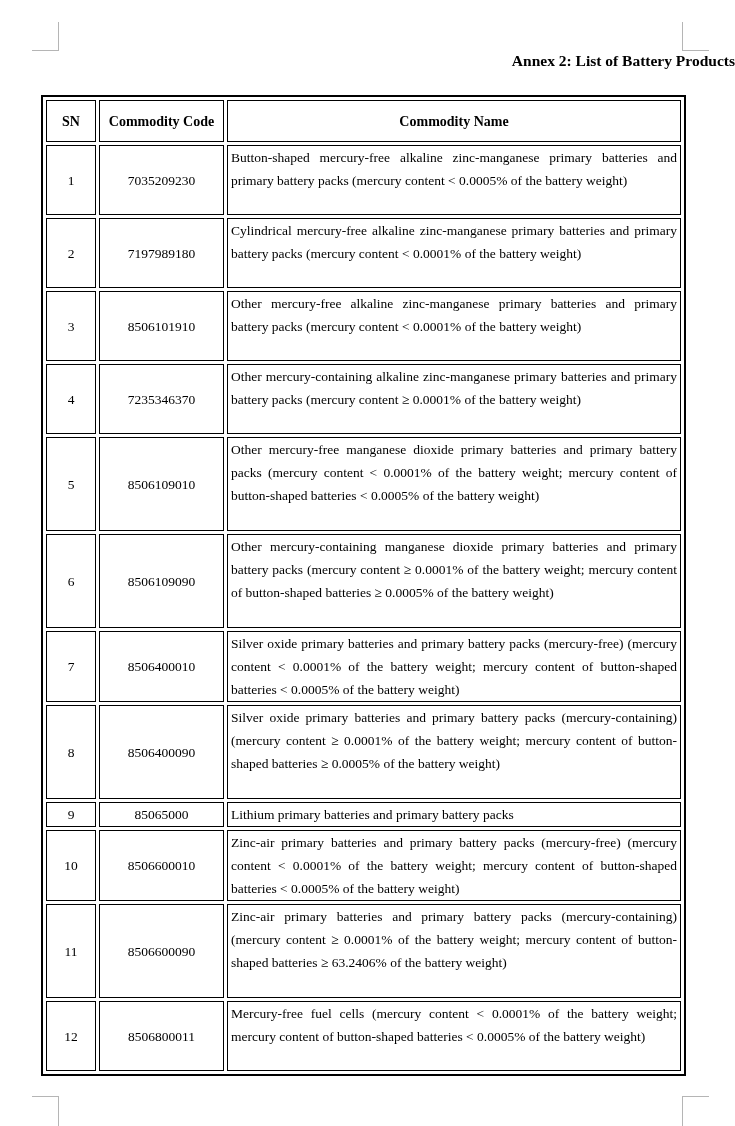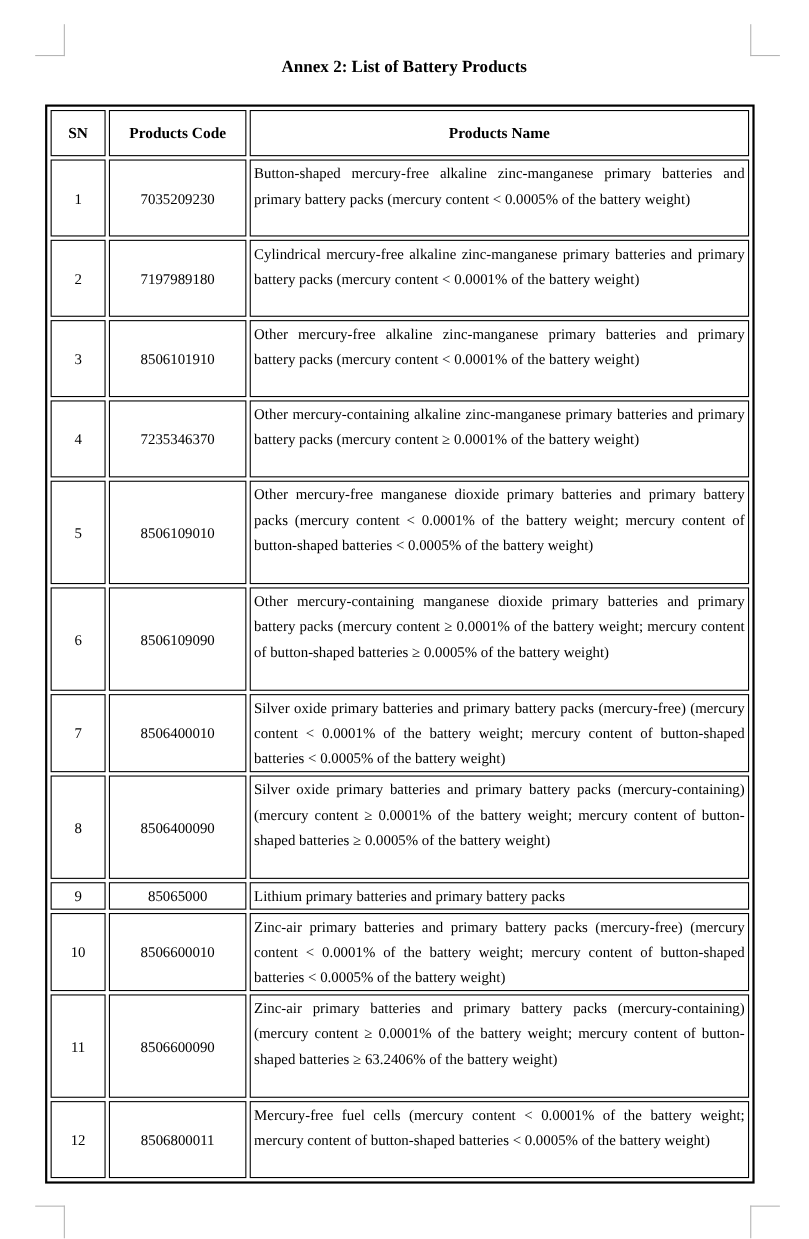--- a/index.html
+++ b/index.html
@@ -27,21 +27,21 @@
   .crop.tl { left: 32px; top: 22px;  border-right-width: 1px; border-bottom-width: 1px; }
   .crop.tr { left: 682px; top: 22px; border-left-width: 1px;  border-bottom-width: 1px; }
   .crop.bl { left: 32px; top: 1096px; height: 30px; border-right-width: 1px; border-top-width: 1px; }
   .crop.br { left: 682px; top: 1096px; height: 30px; border-left-width: 1px; border-top-width: 1px; }
 
   .doc-title {
     position: absolute;
     top: 51px;
     left: 0;
     width: 100%;
-    text-align: center;
+    text-align: right;
     font-weight: bold;
     font-size: 15.5px;
     line-height: 19px;
   }
 
   table.battery-table {
     position: absolute;
     left: 41px;
     top: 95px;
     width: 645px;
@@ -95,22 +95,22 @@
 
   <table class="battery-table">
     <colgroup>
       <col style="width:50px">
       <col style="width:125px">
       <col style="width:454px">
     </colgroup>
     <tbody>
       <tr>
         <th>SN</th>
-        <th>Products Code</th>
-        <th>Products Name</th>
+        <th>Commodity Code</th>
+        <th>Commodity Name</th>
       </tr>
       <tr class="lines-3">
         <td class="sn">1</td>
         <td class="code">7035209230</td>
         <td class="name">Button-shaped mercury-free alkaline zinc-manganese primary batteries and primary battery packs (mercury content &lt; 0.0005% of the battery weight)</td>
       </tr>
       <tr class="lines-3">
         <td class="sn">2</td>
         <td class="code">7197989180</td>
         <td class="name">Cylindrical mercury-free alkaline zinc-manganese primary batteries and primary battery packs (mercury content &lt; 0.0001% of the battery weight)</td>

